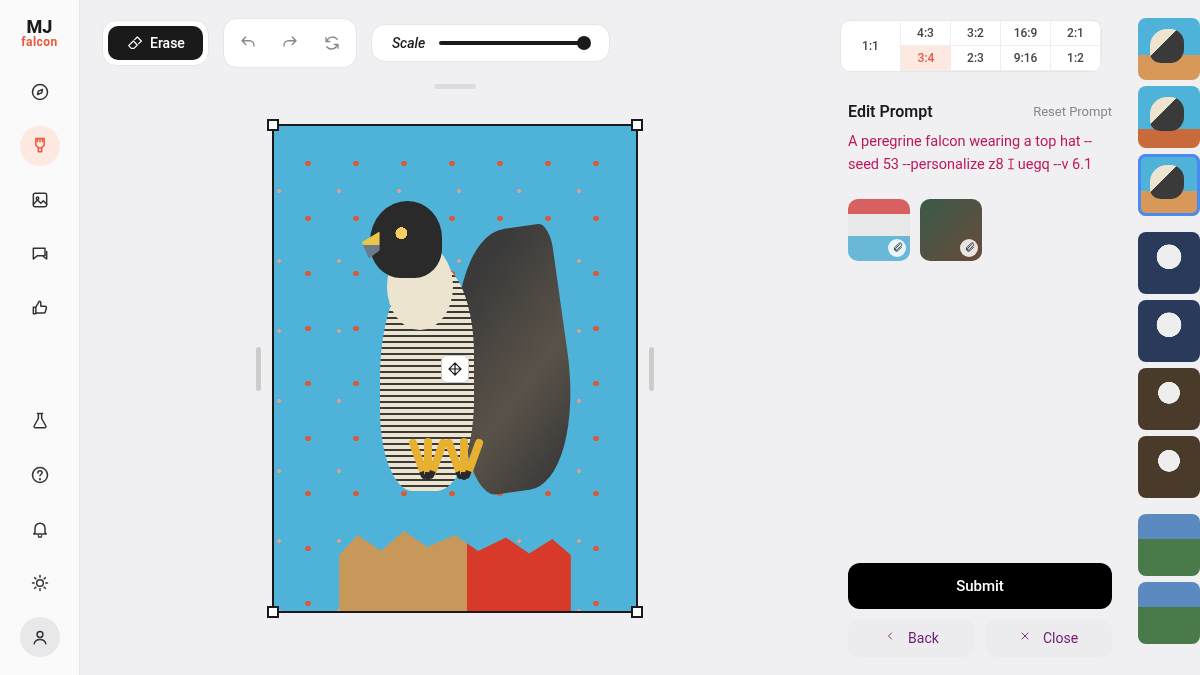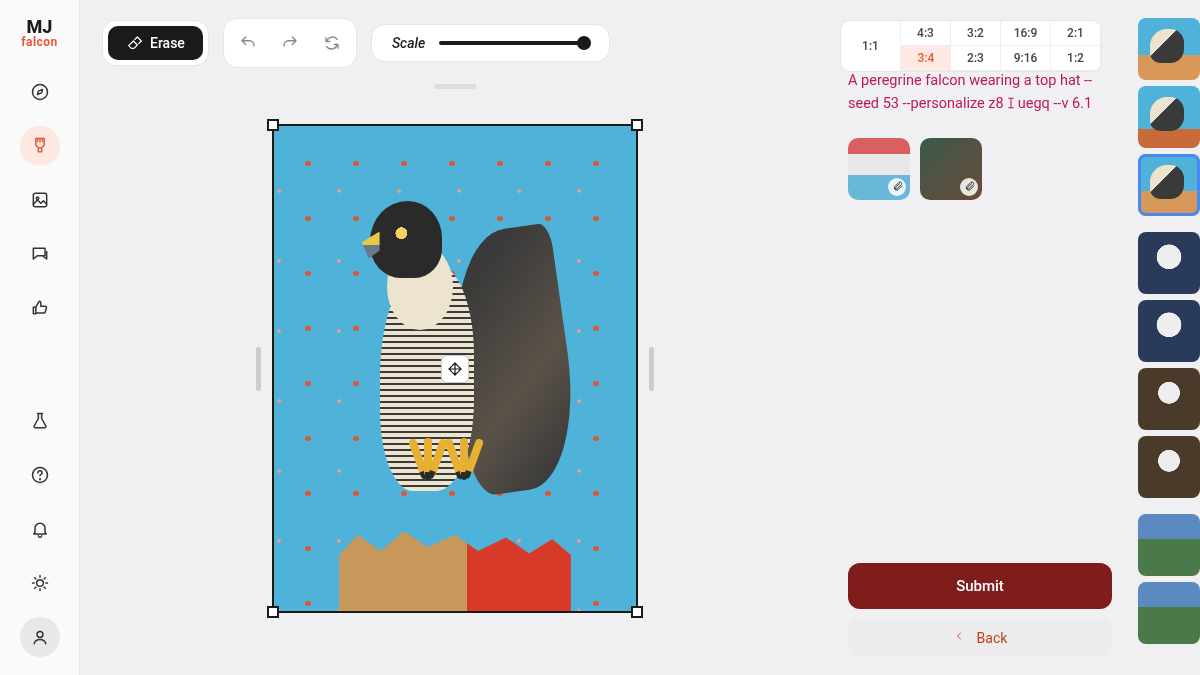--- a/index.html
+++ b/index.html
@@ -226,30 +226,30 @@
   position: absolute; right: 4px; bottom: 4px;
   width: 18px; height: 18px; background: rgba(255,255,255,0.85);
   border-radius: 50%; display: flex; align-items: center; justify-content: center;
   font-size: 11px;
 }
 .ref1 { background: linear-gradient(180deg, #d86060 25%, #e8e8e8 25% 60%, #6ab8d8 60%); }
 .ref2 { background: linear-gradient(135deg, #3a5a4a, #6a4a3a); }
 
 .panel-spacer { flex: 1; }
 .submit-btn {
-  background: #7f1d1d; color: #fff; border-radius: 12px;
+  background: #000000; color: #fff; border-radius: 12px;
   padding: 14px; text-align: center; font-size: 15px; font-weight: 500;
   cursor: pointer; margin-bottom: 10px;
 }
 .bottom-btns { display: flex; gap: 10px; }
 .ghost-btn {
   flex: 1; background: #ececee; border-radius: 10px;
   padding: 11px; text-align: center; font-size: 14px;
   display: flex; justify-content: center; gap: 12px;
-  cursor: pointer; color: #c2410c;
+  cursor: pointer; color: #701a75;
 }
 
 
 .rail {
   width: 70px; padding: 18px 8px;
   display: flex; flex-direction: column; gap: 6px;
   background: #f0f0f2;
   overflow: hidden;
 }
 .rail-thumb {
@@ -449,20 +449,24 @@
       <div class="aspect-cell">16:9</div>
       <div class="aspect-cell">2:1</div>
       <div class="aspect-cell selected">3:4</div>
       <div class="aspect-cell">2:3</div>
       <div class="aspect-cell">9:16</div>
       <div class="aspect-cell">1:2</div>
     </div>
   </div>
 
   <div style="height:70px"></div>
+  <div class="panel-head">
+    <div class="panel-title">Edit Prompt</div>
+    <div class="reset-link">Reset Prompt</div>
+  </div>
   <div class="prompt-text">
     <span>A peregrine falcon wearing a top hat --seed 53 --personalize z8</span><span style="display:inline-block;transform:translateY(3px)"><svg width="14" height="16" viewBox="0 0 24 24">
           <path d="M12 4v16M8 4h8M8 20h8"></path>
         </svg></span><span>uegq --v 6.1</span>
   </div>
 
   <div class="ref-thumbs">
     <div class="ref-thumb ref1">
       <div class="clip-badge">
         <svg width="11" height="11" viewBox="0 0 24 24">
@@ -481,20 +485,26 @@
 
   <div class="panel-spacer"></div>
 
   <div class="submit-btn">Submit</div>
   <div class="bottom-btns">
     <div class="ghost-btn">
       <svg width="12" height="12" viewBox="0 0 24 24">
           <path d="M15 6l-6 6 6 6"></path>
         </svg>
       <span>Back</span>
+    </div>
+    <div class="ghost-btn">
+      <svg width="12" height="12" viewBox="0 0 24 24">
+          <path d="M6 6l12 12M18 6L6 18"></path>
+        </svg>
+      <span>Close</span>
     </div>
   </div>
 </div>
 
 <div class="rail">
   <div class="rail-thumb sky">
       <div class="mini-bird"></div>
     </div>
   <div class="rail-thumb sky2">
       <div class="mini-bird"></div>

